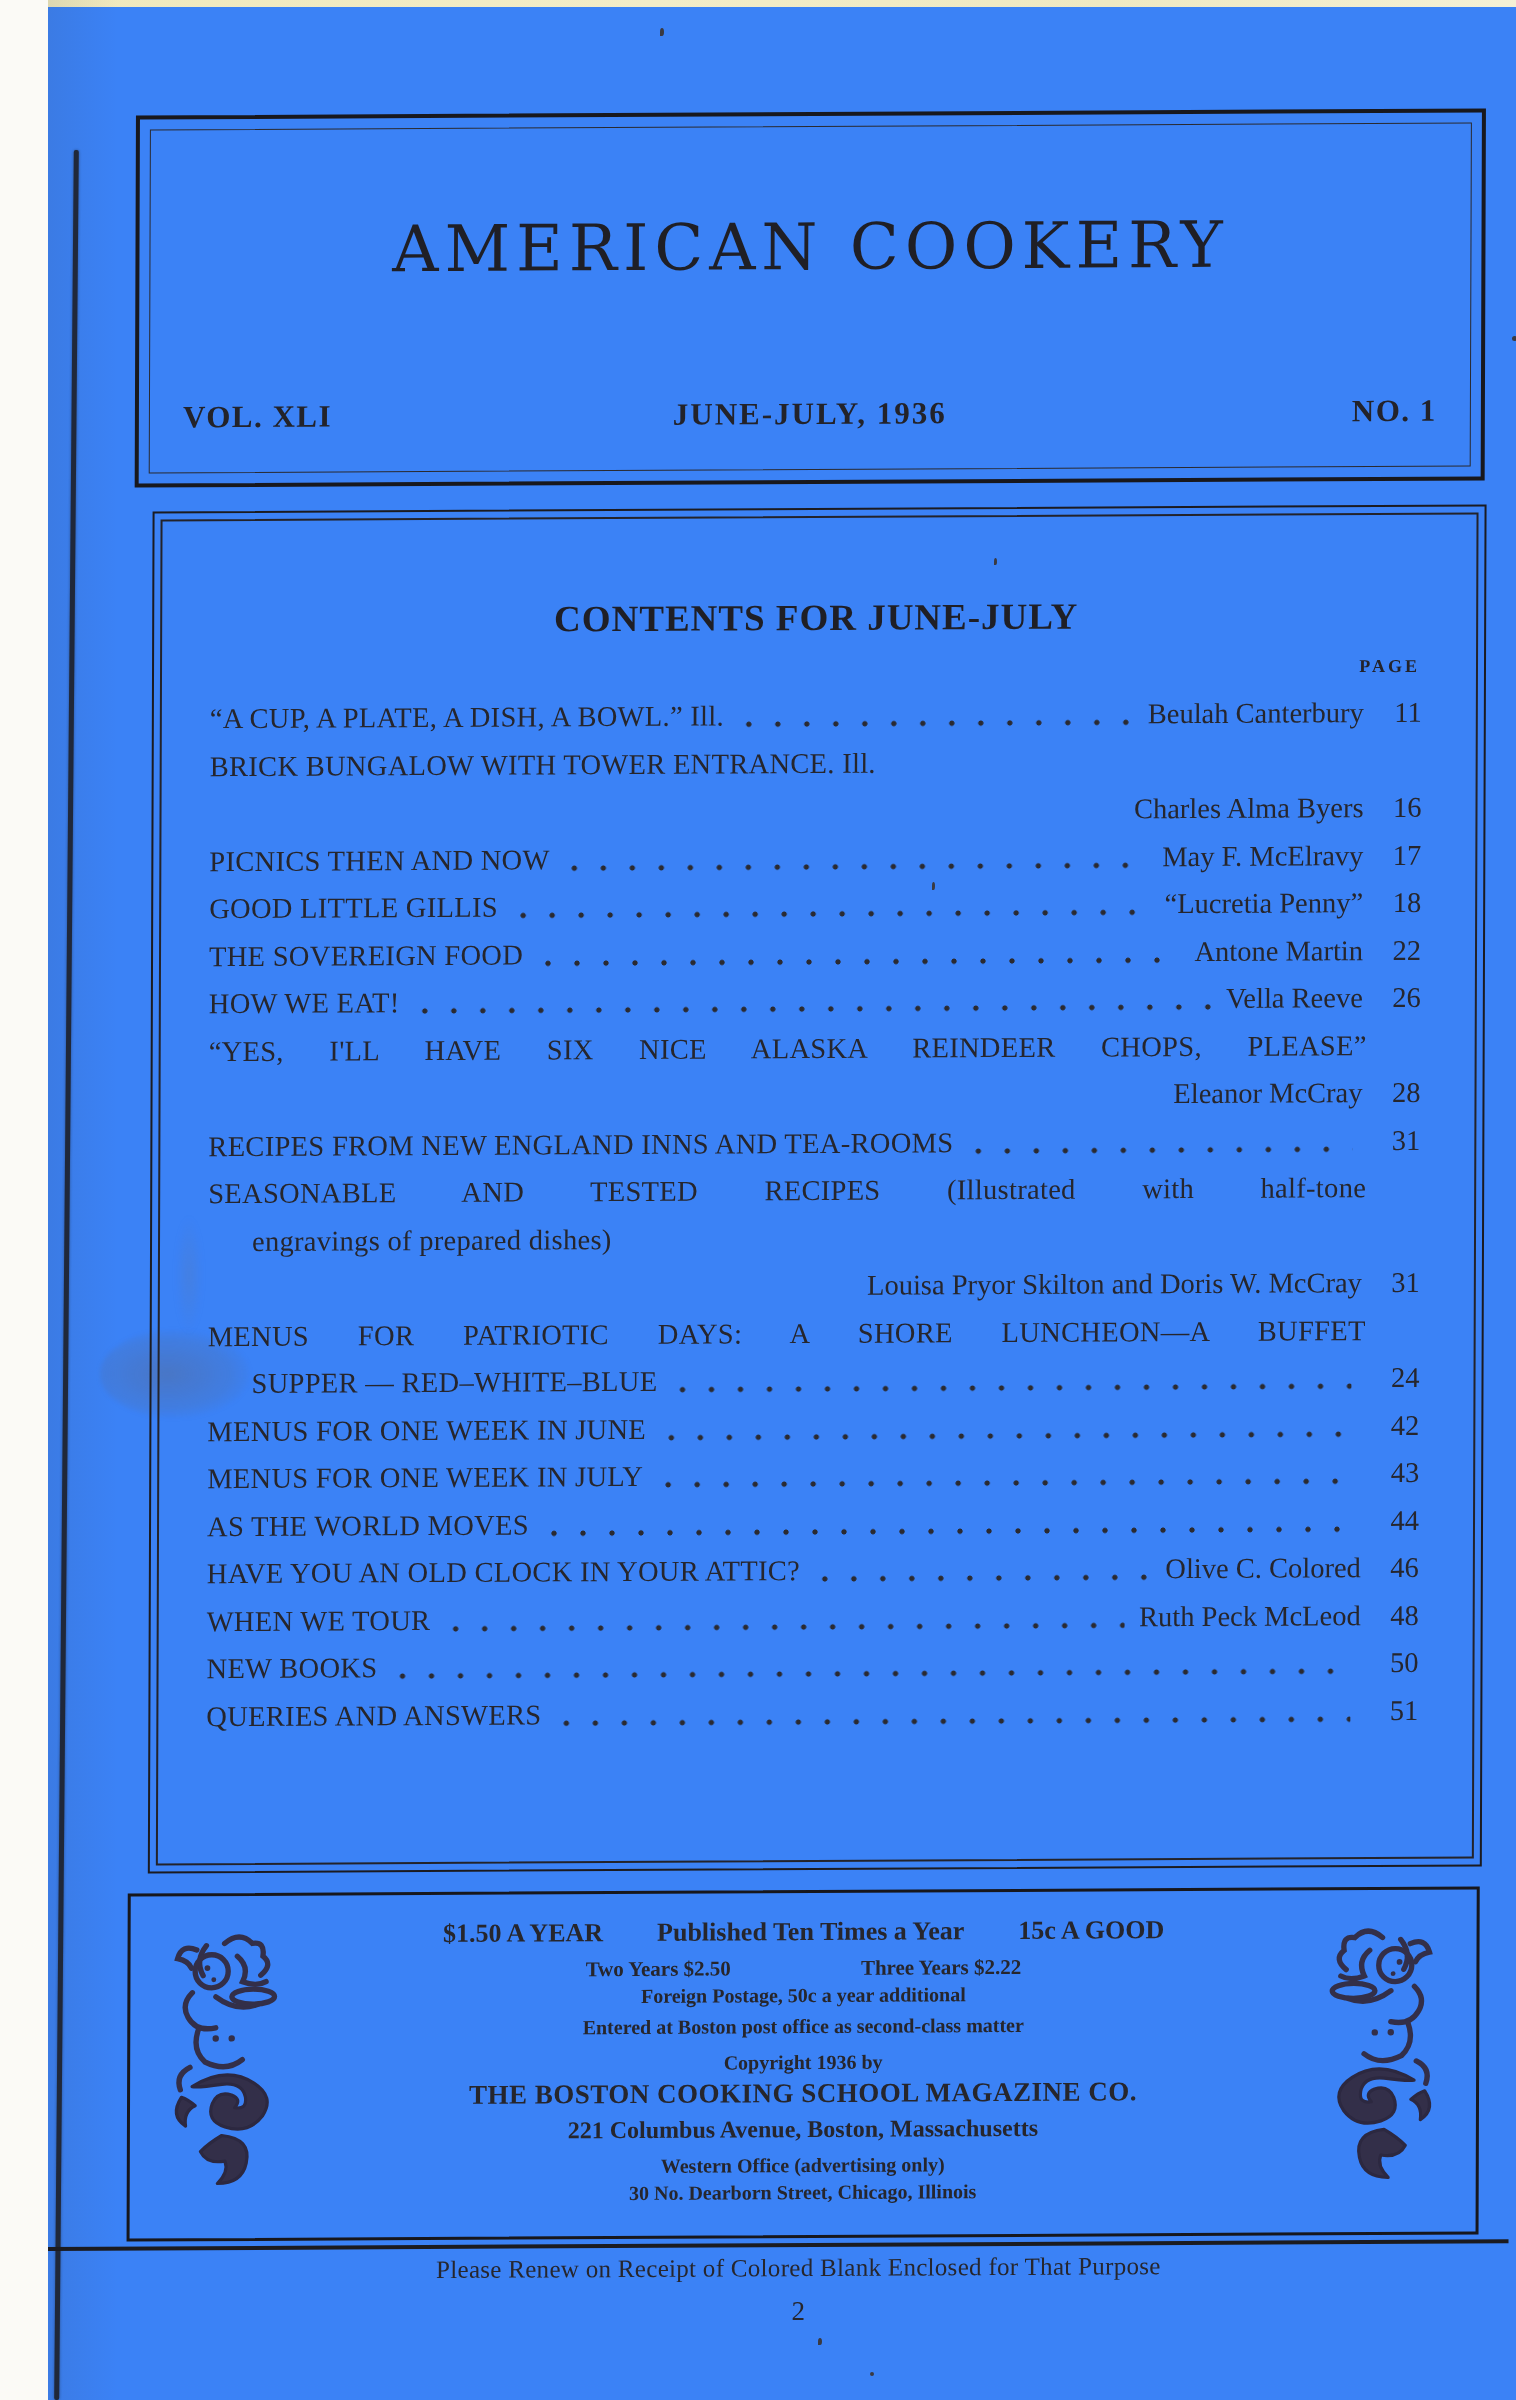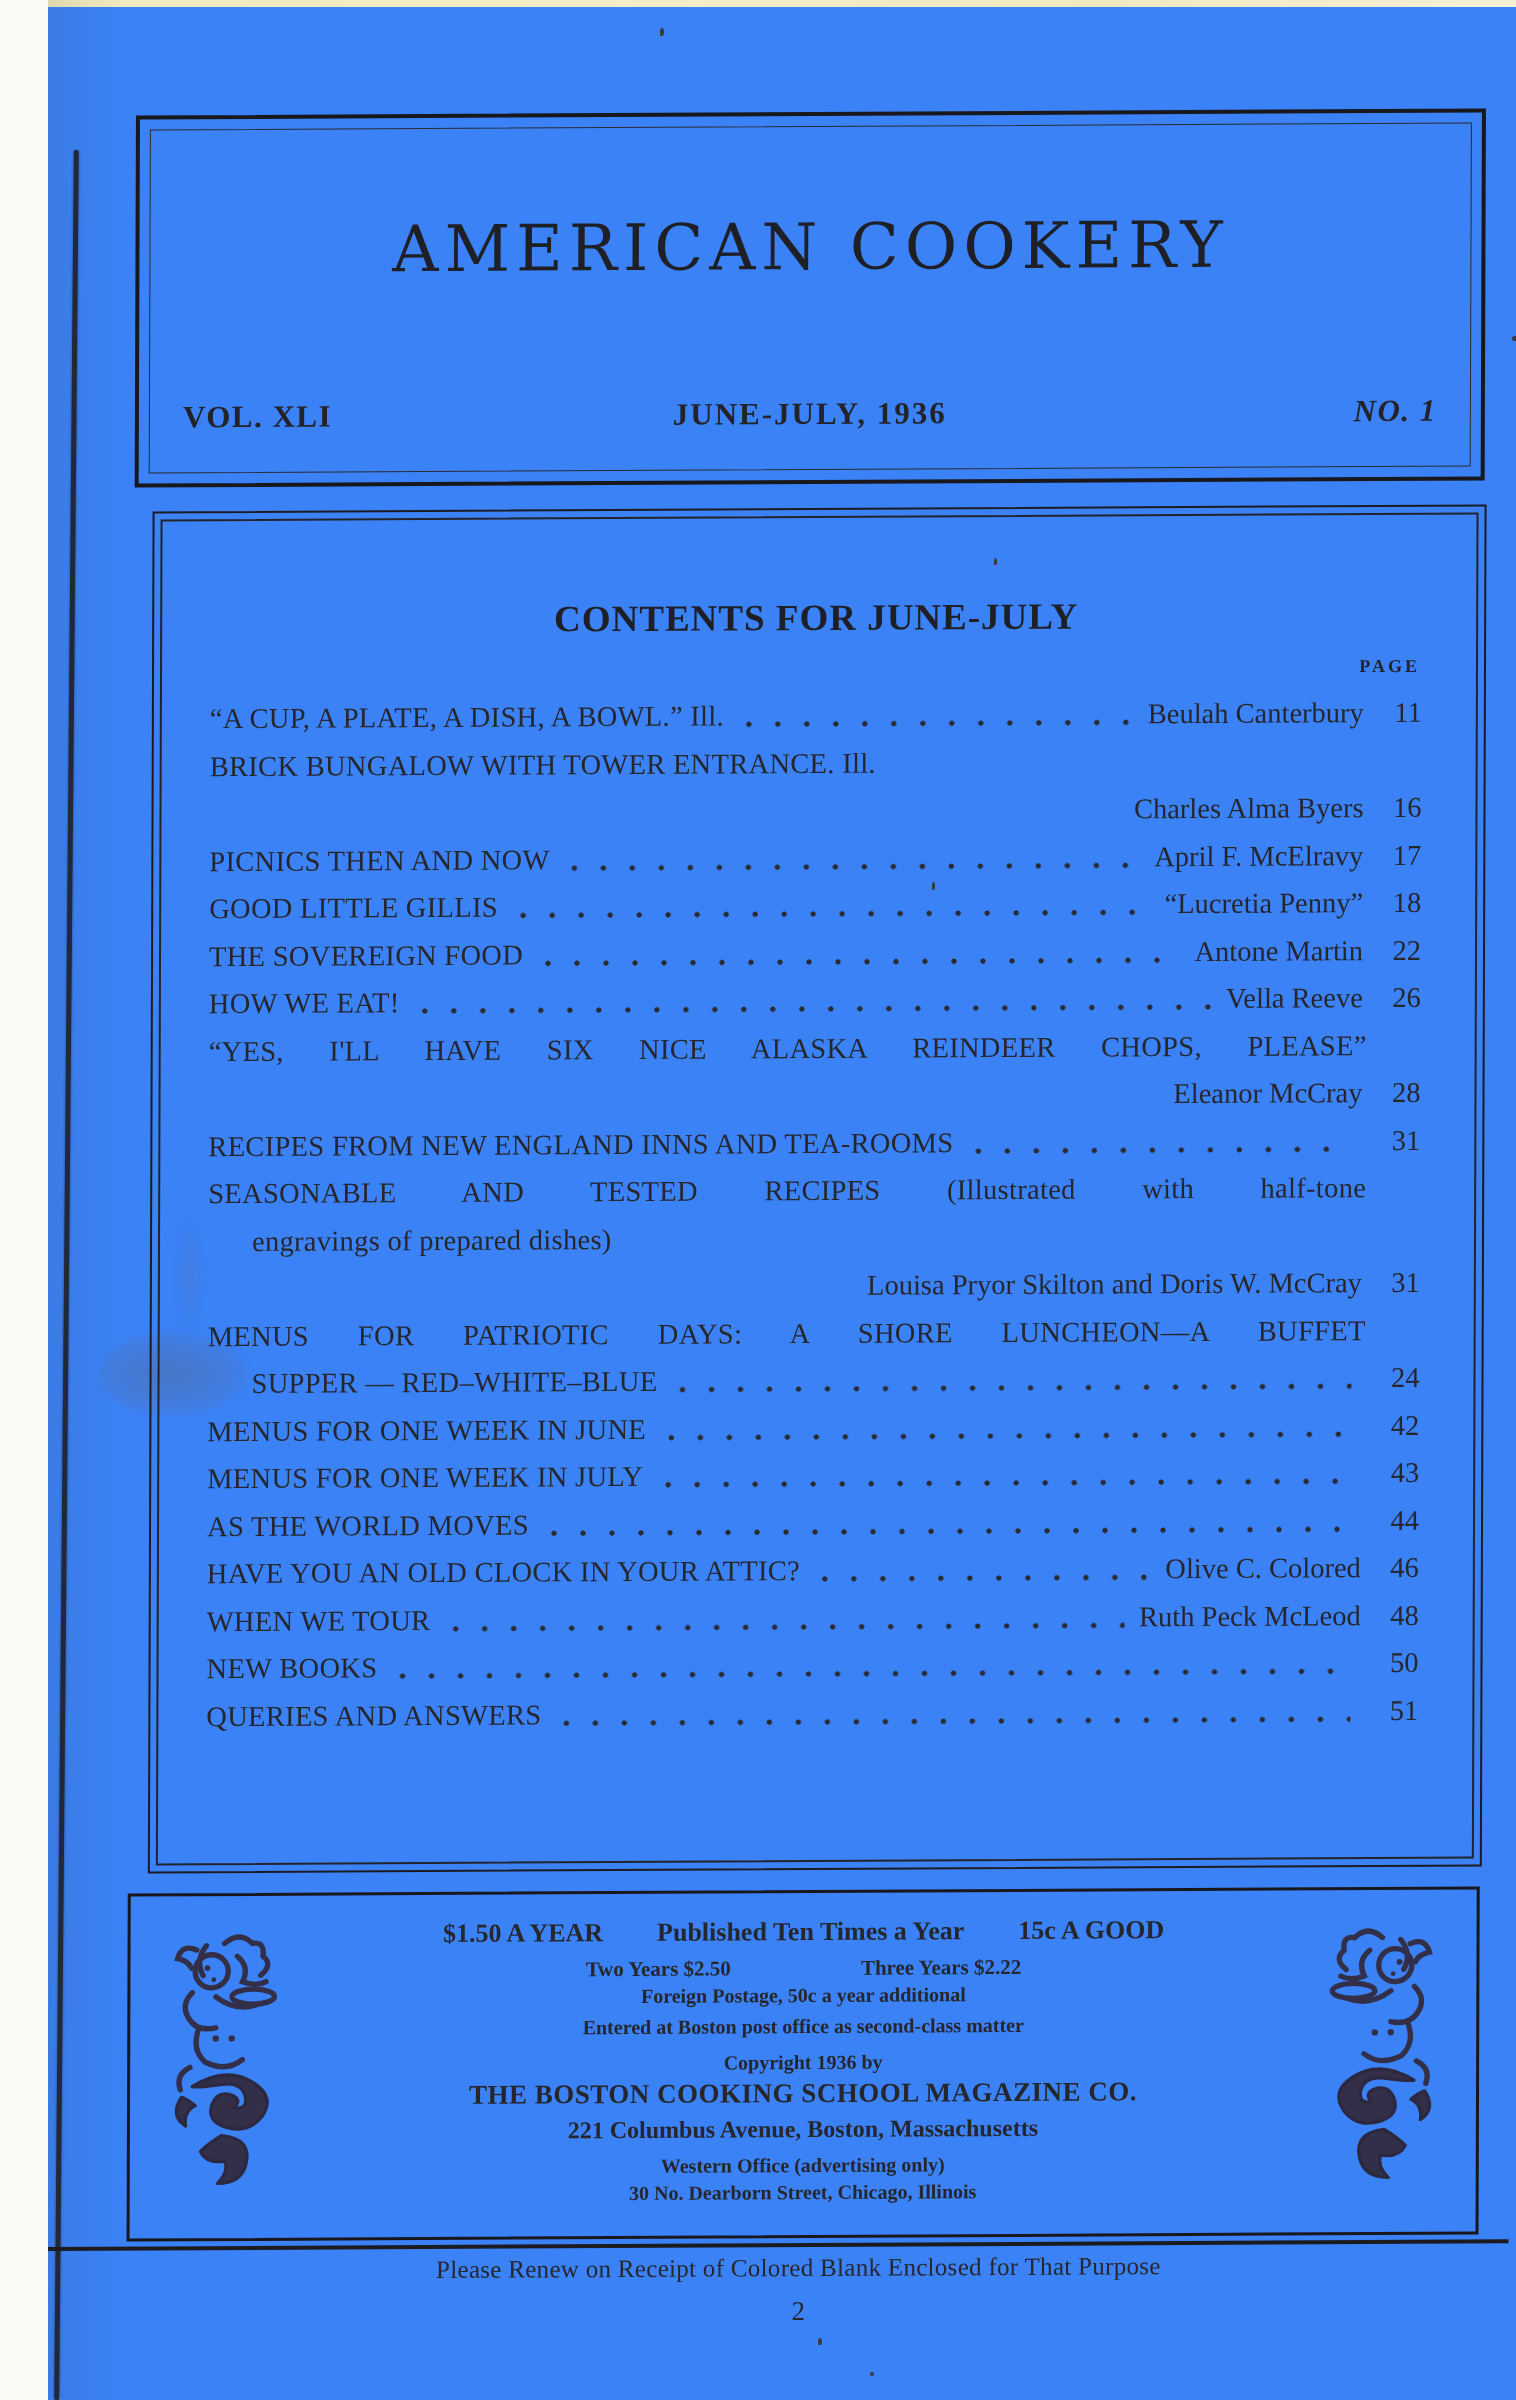--- a/index.html
+++ b/index.html
@@ -31,21 +31,21 @@
   .masthead-box{left:88px;top:112px;width:1342px;height:364px;border:4px solid #18181d;}
   .masthead-inner{position:absolute;inset:10px;border:1.5px solid #2a2a30;pointer-events:none;}
   .mag-title{margin:94px 0 0 0;text-align:center;
     font-family:"DejaVu Serif","Liberation Serif",serif;
     font-size:64px;font-weight:500;letter-spacing:6px;color:#1f1f26;}
   .mast-row{position:absolute;left:44px;right:44px;bottom:48px;
     display:flex;justify-content:space-between;align-items:baseline;
     font-size:31px;font-weight:700;letter-spacing:1.5px;}
   .mast-row .mid{position:absolute;left:0;right:0;text-align:center;letter-spacing:2px;}
   .mast-row .vol{position:relative;z-index:1;}
-  .mast-row .num{position:relative;z-index:1;font-style:italic;}
+  .mast-row .num{position:relative;z-index:1;}
 
   .contents-box{left:106px;top:508px;width:1330px;height:1358px;border:2.5px solid #1b1b20;}
   .contents-inner{position:absolute;inset:6px;border:2px solid #23232a;pointer-events:none;}
   .contents-pad{position:absolute;left:56px;right:62px;top:0;}
   .contents-heading{margin:86px 0 0 0;text-align:center;font-size:37px;font-weight:700;letter-spacing:1px;color:#1f1f26;}
   .page-label{margin-top:20px;text-align:right;font-size:18px;font-weight:700;letter-spacing:3px;padding-right:2px;}
   .toc{margin-top:12px;}
   .row{display:flex;align-items:baseline;height:47.5px;line-height:47.5px;font-size:28.5px;color:#26262d;}
   .row .t{white-space:nowrap;letter-spacing:.3px;}
   .row .a{white-space:nowrap;margin-left:4px;}
@@ -119,21 +119,21 @@
               <span class="p">11</span>
             </div>
             <div class="row wrap"><span class="t">BRICK BUNGALOW WITH TOWER ENTRANCE. Ill.</span></div>
             <div class="row byline">
               <span class="a">Charles Alma Byers</span>
               <span class="p">16</span>
             </div>
             <div class="row entry">
               <span class="t">PICNICS THEN AND NOW</span>
               <span class="lead"></span>
-              <span class="a">April F. McElravy</span>
+              <span class="a">May F. McElravy</span>
               <span class="p">17</span>
             </div>
             <div class="row entry">
               <span class="t">GOOD LITTLE GILLIS</span>
               <span class="lead"></span>
               <span class="a">“Lucretia Penny”</span>
               <span class="p">18</span>
             </div>
             <div class="row entry">
               <span class="t">THE SOVEREIGN FOOD</span>

